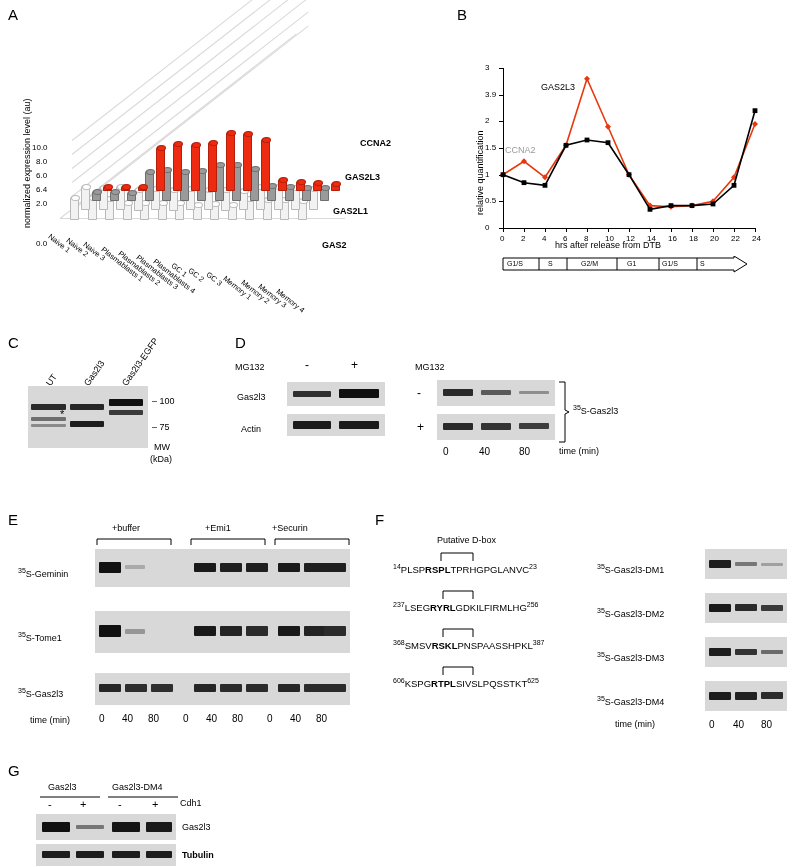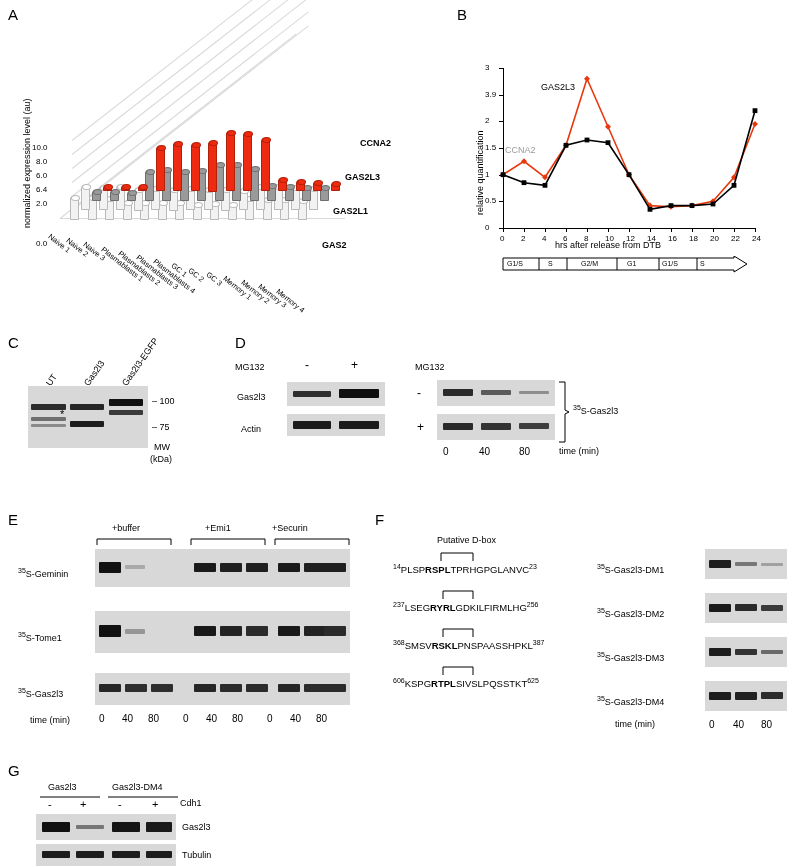--- a/index.html
+++ b/index.html
@@ -569,14 +569,14 @@
     <div class="band" style="left:110px;top:8px;width:26px;height:10px;background:#1a1a1a;"></div>
   </div>
   <div class="lbl" style="left:182px;top:62px;font-size:9px;">Gas2l3</div>
 
   <div class="gel" style="left:36px;top:84px;width:140px;height:22px;">
     <div class="band" style="left:6px;top:7px;width:28px;height:7px;background:#1c1c1c;"></div>
     <div class="band" style="left:40px;top:7px;width:28px;height:7px;background:#1c1c1c;"></div>
     <div class="band" style="left:76px;top:7px;width:28px;height:7px;background:#1c1c1c;"></div>
     <div class="band" style="left:110px;top:7px;width:26px;height:7px;background:#1c1c1c;"></div>
   </div>
-  <div class="lbl" style="left:182px;top:90px;font-size:9px;">Tubulin</div>
+  <div class="lbl" style="left:182px;top:90px;font-size:9px;font-weight:bold;">Tubulin</div>
 </div>
 
 </body></html>

